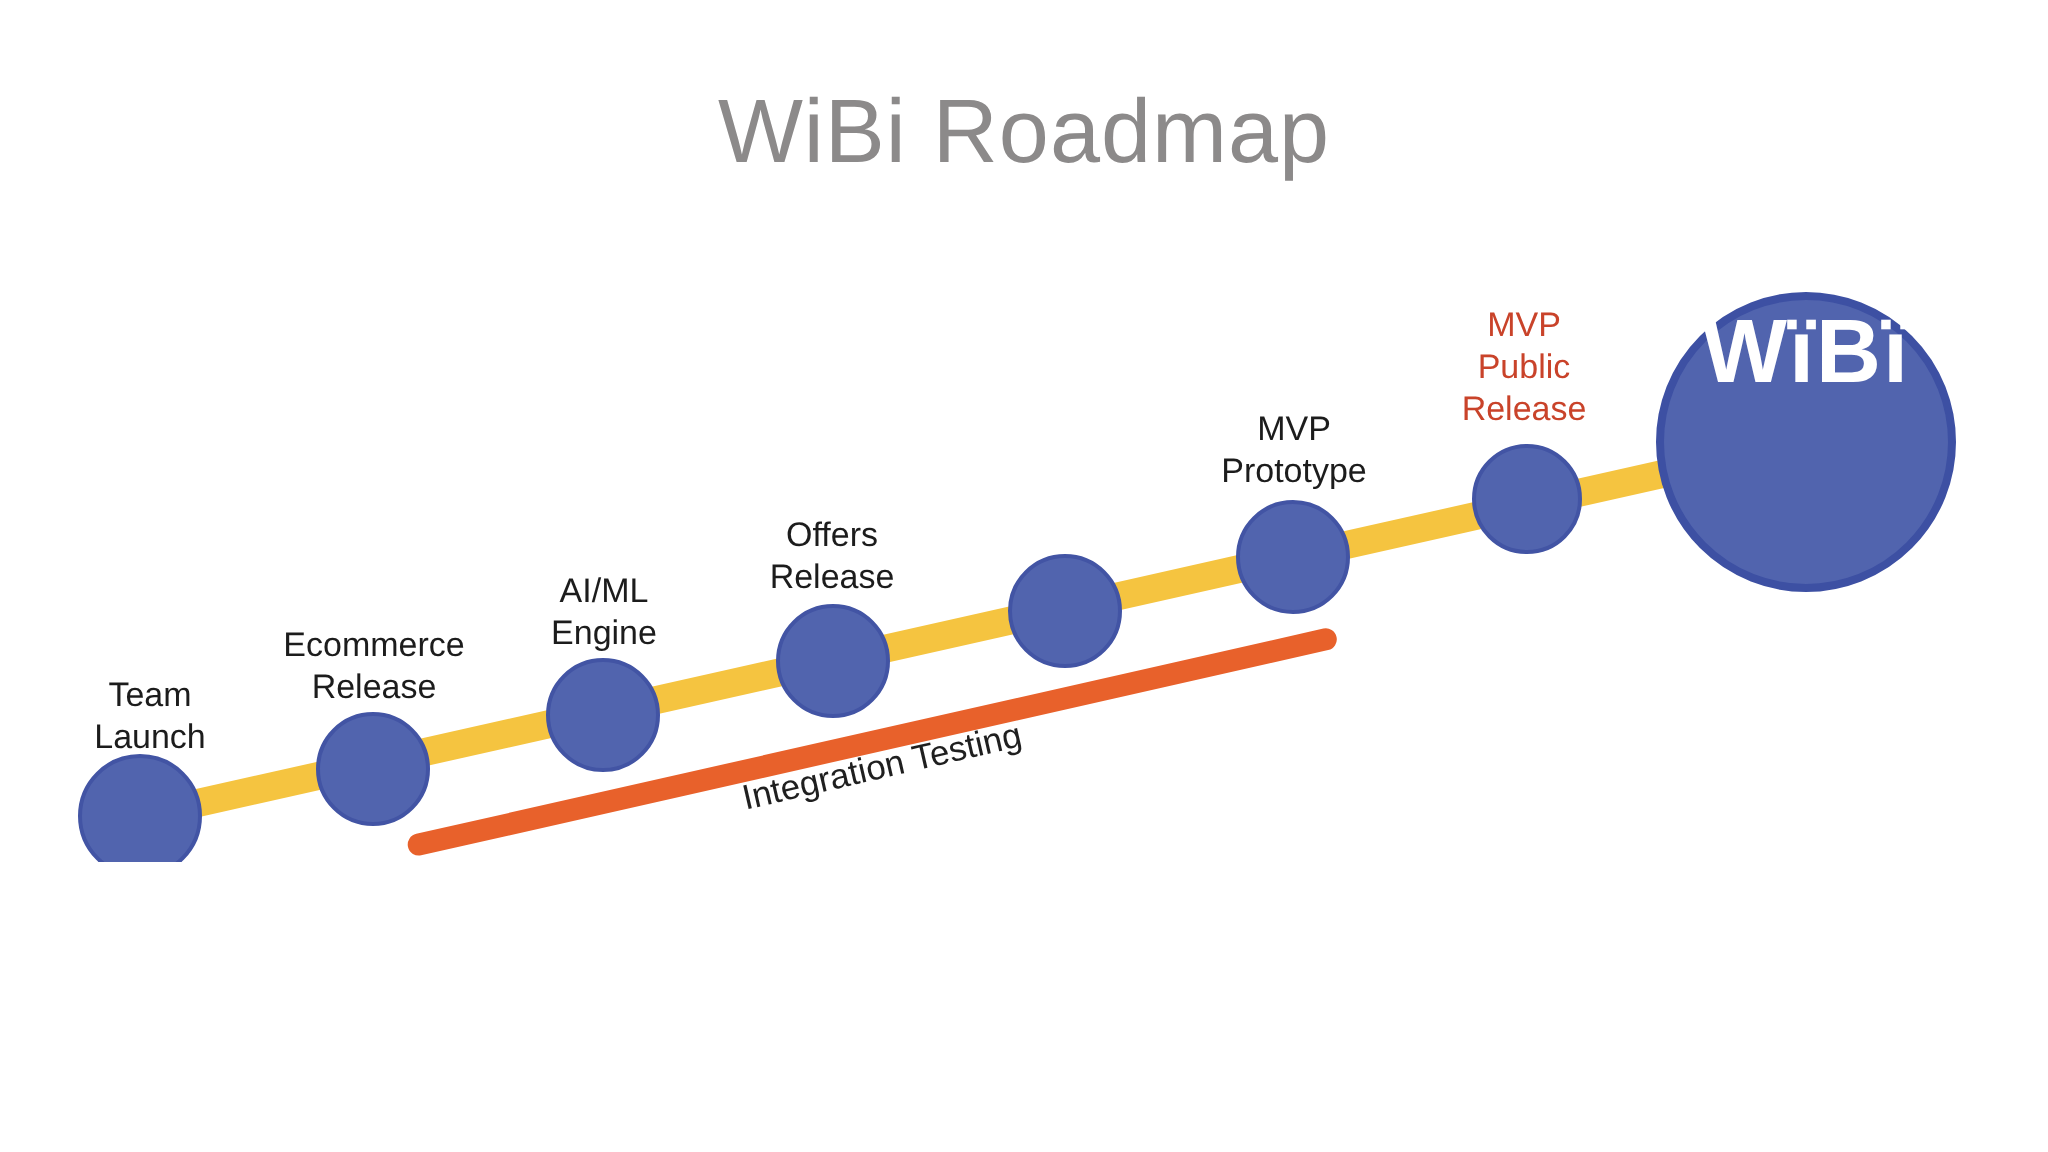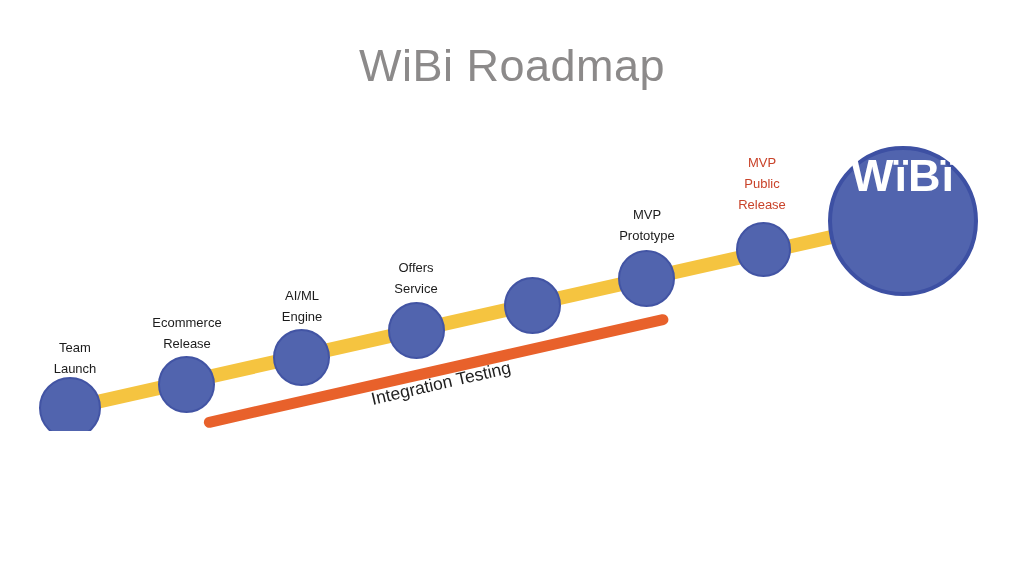--- a/index.html
+++ b/index.html
@@ -31,21 +31,21 @@
     transform:rotate(-13deg);
     z-index:2; white-space:nowrap;
   }
   .dot{
     position:absolute; border-radius:50%;
     background:#5164ae; border:2px solid #4254a4;
     box-sizing:border-box; z-index:3;
   }
   .m-label{
     position:absolute; width:160px; text-align:center;
-    font-size:13px; line-height:21px; color:#1c1c1c; font-weight:500;
+    font-size:17px; line-height:21px; color:#1c1c1c; font-weight:500;
     white-space:pre-line; z-index:4;
   }
   .m-label.highlight{ color:#c9432a; }
   .logo-circle{
     position:absolute; left:828px; top:146px;
     width:150px; height:150px; border-radius:50%;
     background:#5164ae; border:4px solid #3d50a3; box-sizing:border-box;
     display:flex; justify-content:center;
     z-index:3;
   }
@@ -64,21 +64,21 @@
   <div class="integration-line"></div>
   <div class="integration-label">Integration Testing</div>
 
   <div class="m-label" style="left:-5px; top:337px;">Team
 Launch</div>
   <div class="m-label" style="left:107px; top:312px;">Ecommerce
 Release</div>
   <div class="m-label" style="left:222px; top:285px;">AI/ML
 Engine</div>
   <div class="m-label" style="left:336px; top:257px;">Offers
-Service</div>
+Release</div>
   <div class="m-label" style="left:567px; top:204px;">MVP
 Prototype</div>
   <div class="m-label highlight" style="left:682px; top:152px;">MVP
 Public
 Release</div>
 
   <div class="dot" style="left:39px;  top:377px; width:62px; height:62px;"></div>
   <div class="dot" style="left:158px; top:356px; width:57px; height:57px;"></div>
   <div class="dot" style="left:273px; top:329px; width:57px; height:57px;"></div>
   <div class="dot" style="left:388px; top:302px; width:57px; height:57px;"></div>

